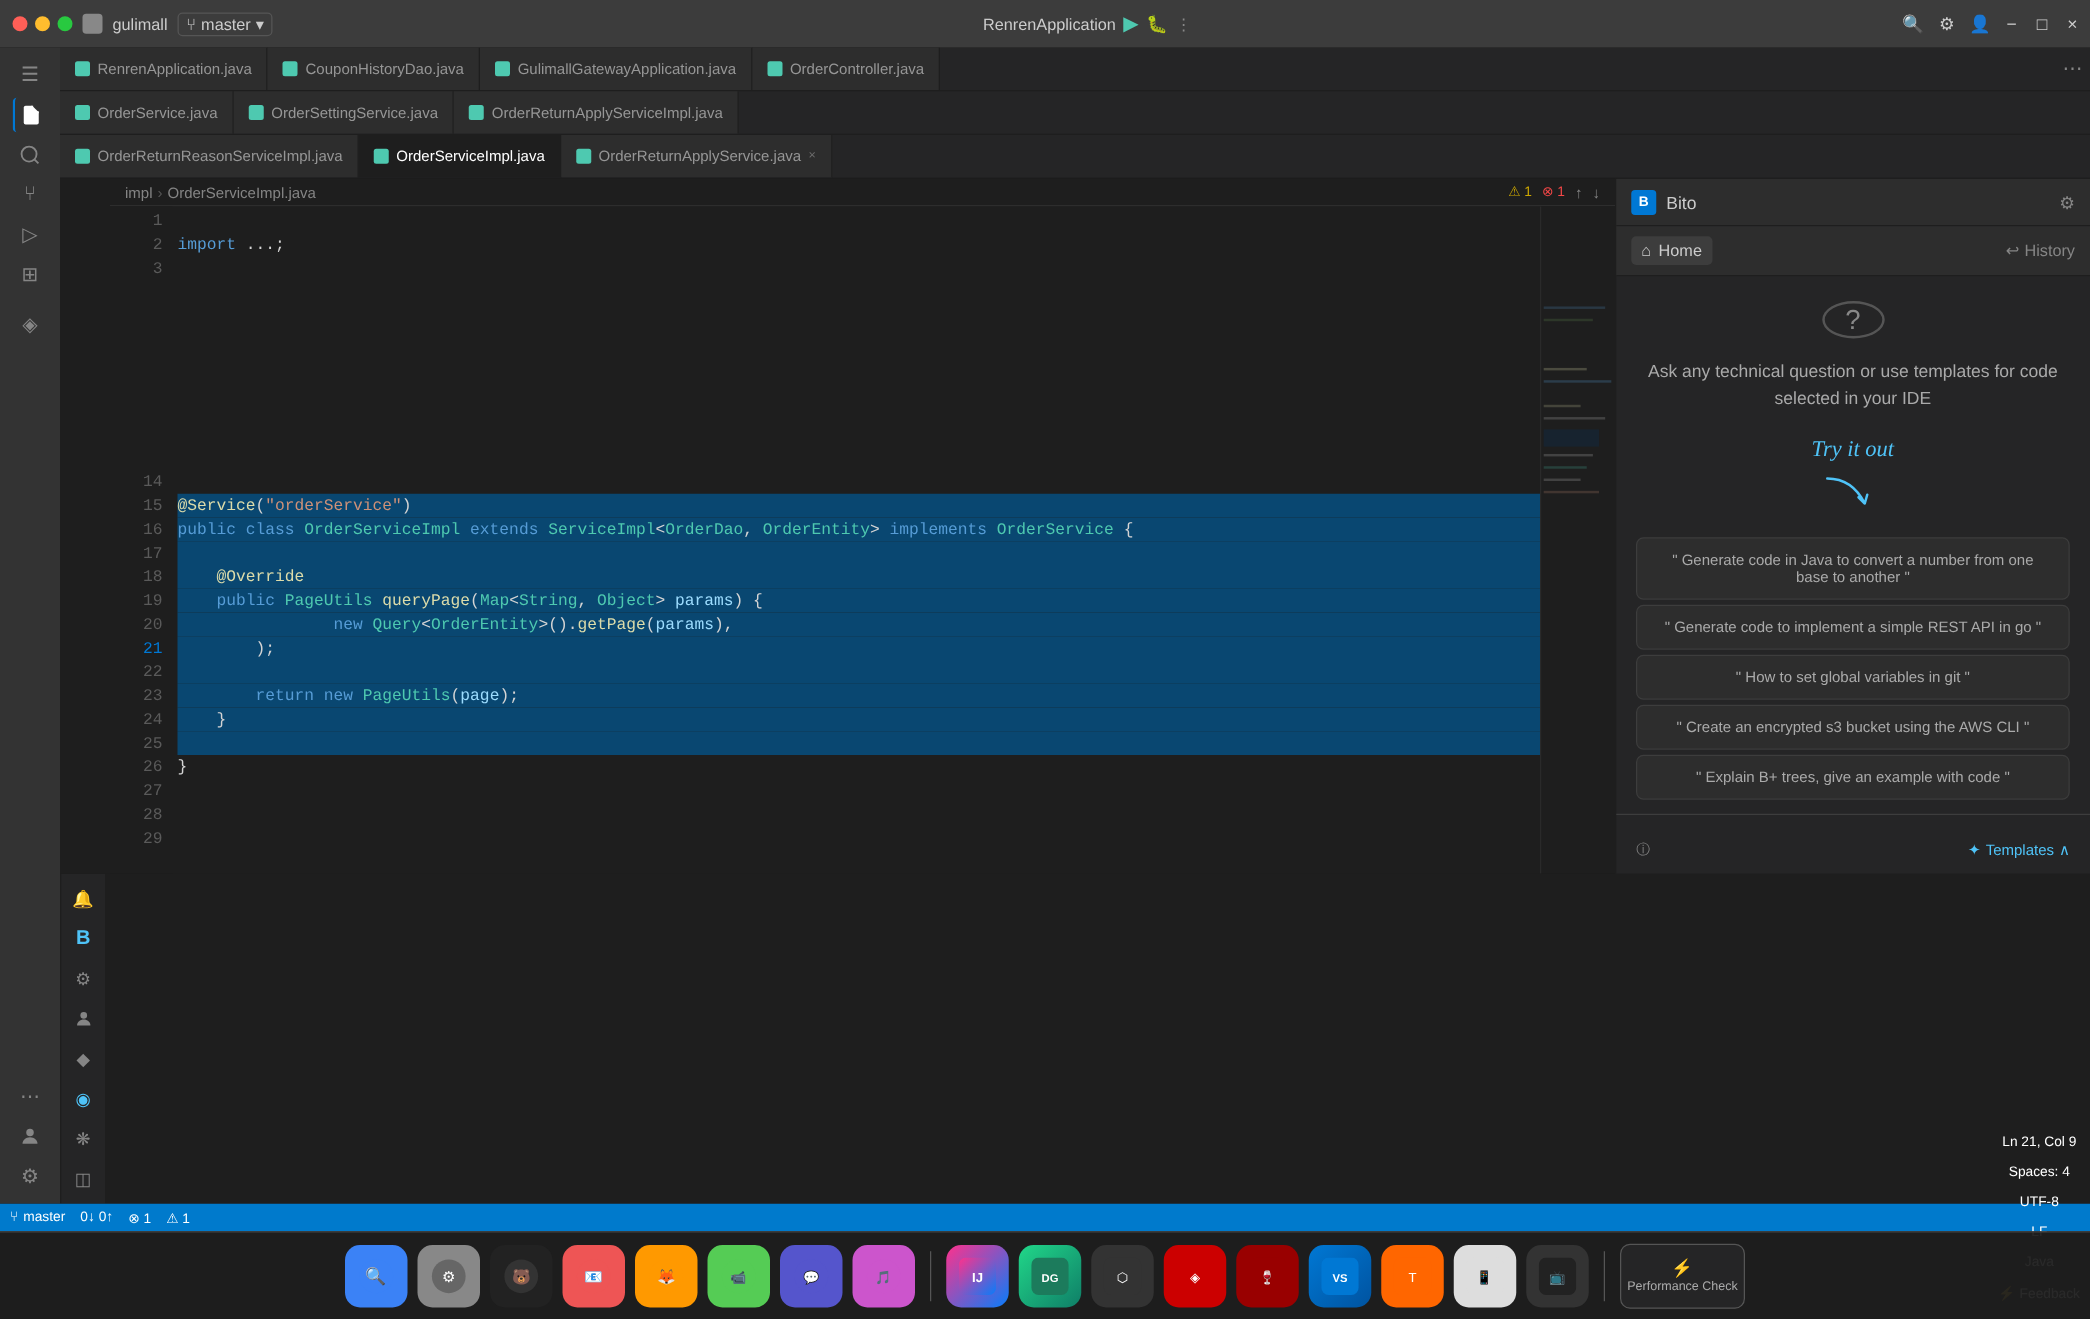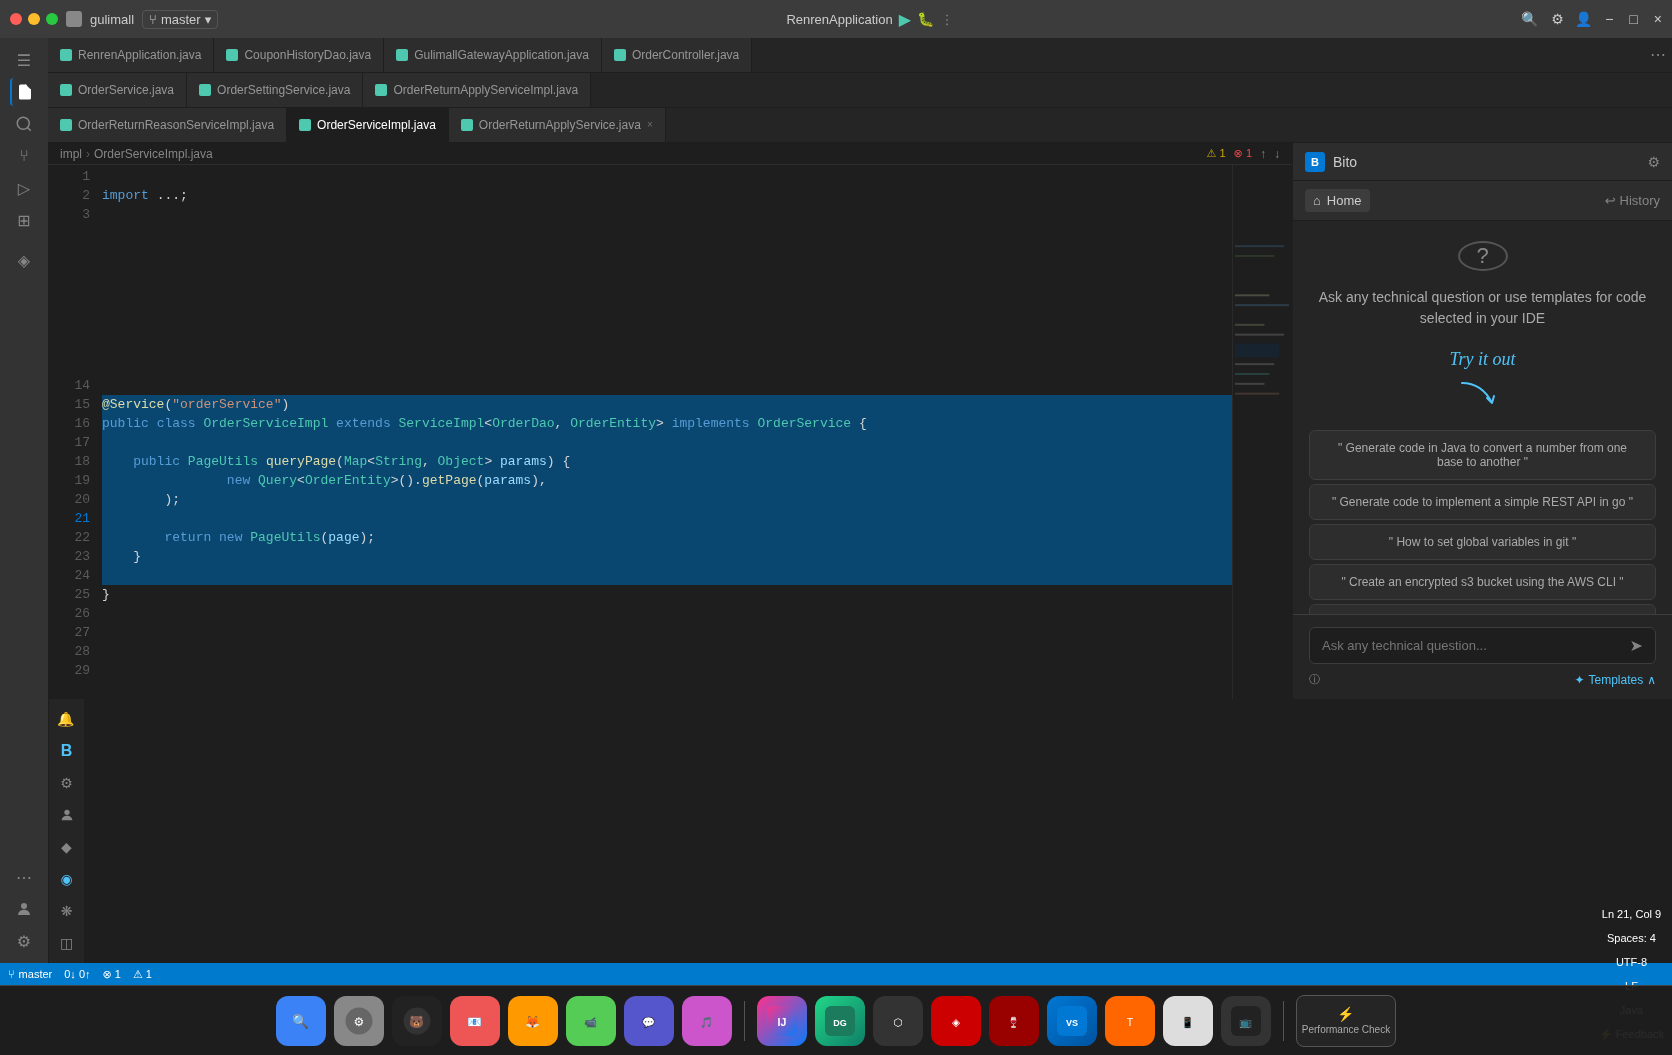--- a/index.html
+++ b/index.html
@@ -46,21 +46,21 @@
     .tab.active { background: #1e1e1e; color: #ffffff; border-top: 1px solid #0078d4; }
     .tab-icon { width: 12px; height: 12px; border-radius: 2px; flex-shrink: 0; }
     .tab-close { font-size: 10px; opacity: 0.6; }
     .tab-more { width: 28px; height: 35px; display: flex; align-items: center; justify-content: center; color: #858585; cursor: pointer; margin-left: auto; }
 
     
     .tab-bar-2 { height: 35px; background: #252526; display: flex; align-items: flex-end; overflow: hidden; flex-shrink: 0; border-bottom: 1px solid #1e1e1e; }
 
     
     .editor-content { flex: 1; display: flex; overflow: hidden; position: relative; }
-    .editor-main { flex: 1; background: #1e1e1e; overflow: hidden; display: flex; flex-direction: column; }
+    .editor-main { flex: 1; background: #1e1e1e; overflow: hidden; display: flex; flex-direction: column; padding-left: 40px; }
     .breadcrumb-bar { height: 22px; background: #1e1e1e; display: flex; align-items: center; padding: 0 12px; gap: 4px; border-bottom: 1px solid #2d2d2d; flex-shrink: 0; }
     .breadcrumb-item { color: #858585; font-size: 12px; }
     .breadcrumb-sep { color: #555; font-size: 12px; }
     .breadcrumb-right { margin-left: auto; display: flex; align-items: center; gap: 8px; color: #858585; font-size: 12px; }
 
     .code-area { flex: 1; overflow: hidden; display: flex; font-family: 'Consolas', 'Courier New', monospace; font-size: 13px; line-height: 19px; }
     .line-numbers { width: 50px; background: #1e1e1e; padding: 0 8px; text-align: right; color: #5a5a5a; user-select: none; flex-shrink: 0; padding-top: 2px; }
     .line-numbers div { height: 19px; }
     .code-lines { flex: 1; overflow: hidden; padding-left: 4px; padding-top: 2px; }
     .code-line { height: 19px; white-space: pre; }
@@ -309,20 +309,21 @@
             <div class="code-line"></div>
             <div class="code-line"></div>
             <div class="code-line"></div>
             <div class="code-line"></div>
             <div class="code-line"></div>
             <div class="code-line"></div>
             <div class="code-line"></div>
             <div class="code-line selected"><span class="ann">@Service</span><span class="plain">(</span><span class="str">"orderService"</span><span class="plain">)</span></div>
             <div class="code-line selected"><span class="kw">public</span> <span class="kw">class</span> <span class="cls">OrderServiceImpl</span> <span class="kw">extends</span> <span class="cls">ServiceImpl</span><span class="plain">&lt;</span><span class="cls">OrderDao</span><span class="plain">,</span> <span class="cls">OrderEntity</span><span class="plain">&gt;</span> <span class="kw">implements</span> <span class="cls">OrderService</span> <span class="plain">{</span></div>
             <div class="code-line selected"></div>
+            <div class="code-line selected">    <span class="ann">@Override</span></div>
             <div class="code-line selected">    <span class="kw">public</span> <span class="cls">PageUtils</span> <span class="fn">queryPage</span><span class="plain">(</span><span class="cls">Map</span><span class="plain">&lt;</span><span class="cls">String</span><span class="plain">,</span> <span class="cls">Object</span><span class="plain">&gt;</span> <span class="var">params</span><span class="plain">) {</span></div>
             <div class="code-line selected">                <span class="kw">new</span> <span class="cls">Query</span><span class="plain">&lt;</span><span class="cls">OrderEntity</span><span class="plain">&gt;().</span><span class="fn">getPage</span><span class="plain">(</span><span class="var">params</span><span class="plain">),</span></div>
             <div class="code-line selected">        <span class="plain">);</span></div>
             <div class="code-line selected"></div>
             <div class="code-line selected">        <span class="kw">return</span> <span class="kw">new</span> <span class="cls">PageUtils</span><span class="plain">(</span><span class="var">page</span><span class="plain">);</span></div>
             <div class="code-line selected">    <span class="plain">}</span></div>
             <div class="code-line selected"></div>
             <div class="code-line"><span class="plain">}</span></div>
           </div>
 
@@ -377,24 +378,20 @@
           <div class="bito-suggestions">
             <div class="bito-suggestion">" Generate code in Java to convert a number from one base to another "</div>
             <div class="bito-suggestion">" Generate code to implement a simple REST API in go "</div>
             <div class="bito-suggestion">" How to set global variables in git "</div>
             <div class="bito-suggestion">" Create an encrypted s3 bucket using the AWS CLI "</div>
             <div class="bito-suggestion">" Explain B+ trees, give an example with code "</div>
           </div>
         </div>
 
         <div class="bito-footer">
-          <div class="bito-input-area">
-            <input class="bito-input" type="text" placeholder="Ask any technical question..." style="">
-            <span class="bito-send">➤</span>
-          </div>
           <div class="bito-footer-bottom">
             <span class="bito-help">ⓘ</span>
             <div class="bito-templates">
               <span>✦</span>
               <span>Templates</span>
               <span>∧</span>
             </div>
           </div>
         </div>
       </div>

